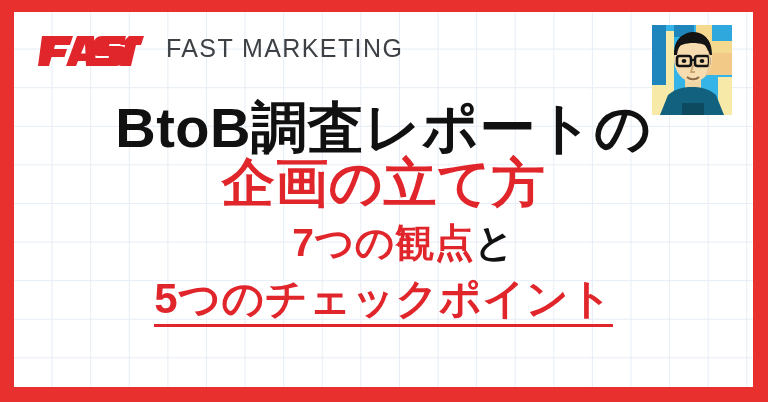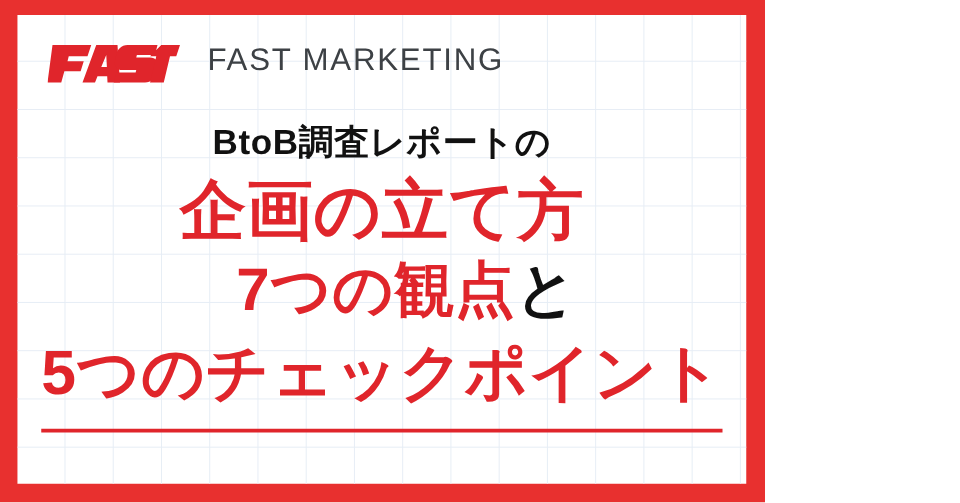--- a/index.html
+++ b/index.html
@@ -3,21 +3,21 @@
 <meta charset="utf-8">
 <style>
   html, body {
     margin: 0;
     padding: 0;
     background: #ffffff;
   }
 
   #slide {
     position: relative;
-    width: 612px;
+    width: 768px;
     height: 402px;
     overflow: hidden;
     background: #E8302F;
     font-family: "Liberation Sans", "DejaVu Sans", sans-serif;
   }
 
   
   #canvas {
     position: absolute;
     left: 14px;
@@ -80,42 +80,41 @@
   }
 
   .hl-line {
     font-weight: 700;
     line-height: 1.0;
     white-space: nowrap;
     letter-spacing: 0.5px;
   }
 
   .hl-1 {
-    font-size: 28px;
+    font-size: 56px;
     color: #111111;
-    margin-bottom: 14px;
   }
   .hl-2 {
     font-size: 53px;
     color: #E0252B;
     margin-bottom: 14px;
   }
   .hl-3 {
-    font-size: 48px;
+    font-size: 39px;
     margin-bottom: 16px;
     margin-left: 40px;
   }
   .hl-3 .red { color: #E0252B; }
   .hl-3 .black { color: #111111; }
 
   .hl-4 {
-    font-size: 50px;
+    font-size: 42px;
     color: #E0252B;
     display: inline-block;
-    padding-bottom: 20px;
+    padding-bottom: 4px;
     border-bottom: 3px solid #E0252B;
   }
 </style>
 </head>
 <body>
 
 <div id="slide">
 
   <div id="canvas">
 

